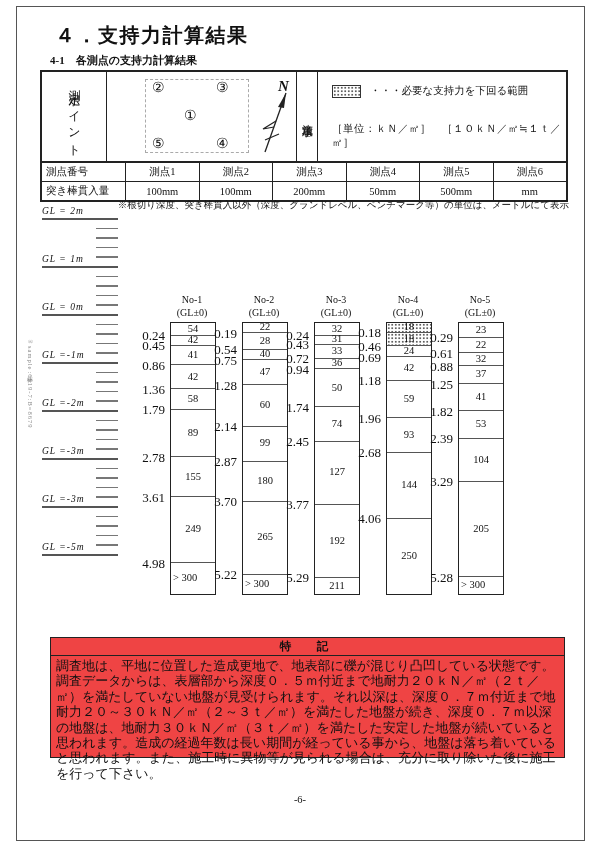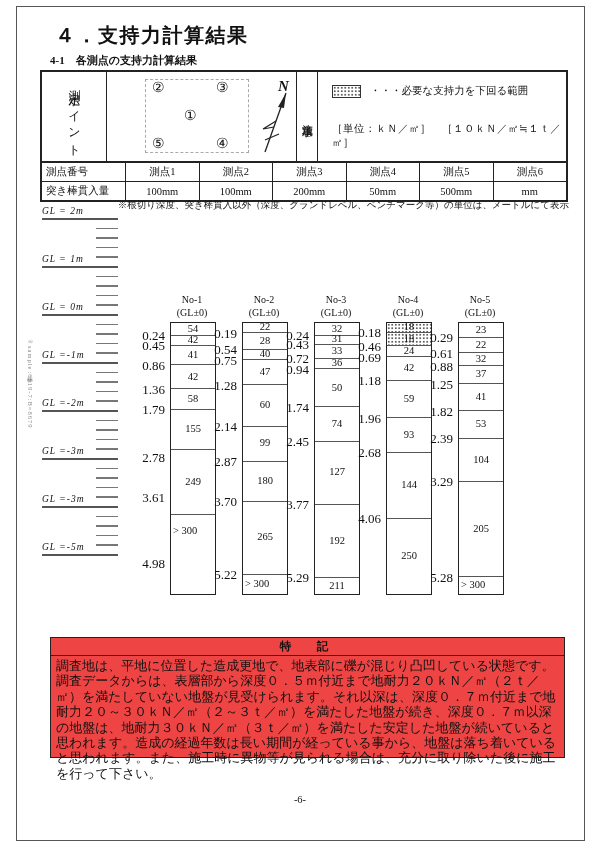--- a/index.html
+++ b/index.html
@@ -177,20 +177,21 @@
       <div class="gl-label" style="left: 42px; top: 332px;">GL =-5m</div>
       <div class="gl-line" style="top: 344px;"></div>
       <div class="col-name" style="left: 160px; top: 84px;">No-1</div>
       <div class="col-datum" style="left: 160px; top: 97px;">(GL±0)</div>
       <div class="col-box" style="left: 170px; top: 112px; height: 271px;">
         <div class="seg" style="height: 11.52px;">54</div>
         <div class="seg b" style="height: 10.08px;">42</div>
         <div class="seg b" style="height: 19.68px;">41</div>
         <div class="seg b" style="height: 24px;">42</div>
         <div class="seg b" style="height: 20.64px;">58</div>
+        <div class="seg b" style="height: 47.52px;">89</div>
         <div class="seg b" style="height: 39.84px;">155</div>
         <div class="seg b" style="height: 65.76px;">249</div>
         <div class="seg b left" style="height: 31.96px;">&gt; 300</div>
       </div>
       <div class="depth" style="left: 127px; top: 118.02px;">0.24</div>
       <div class="depth" style="left: 127px; top: 128.1px;">0.45</div>
       <div class="depth" style="left: 127px; top: 147.78px;">0.86</div>
       <div class="depth" style="left: 127px; top: 171.78px;">1.36</div>
       <div class="depth" style="left: 127px; top: 192.42px;">1.79</div>
       <div class="depth" style="left: 127px; top: 239.94px;">2.78</div>

